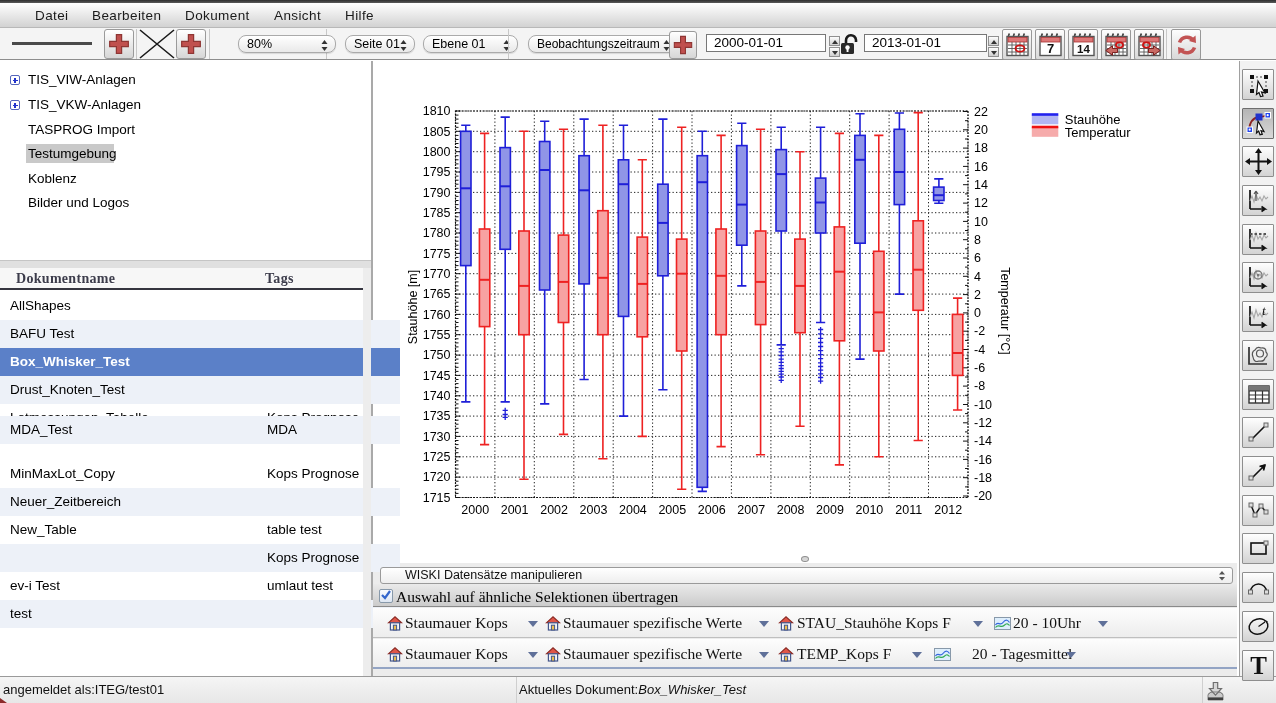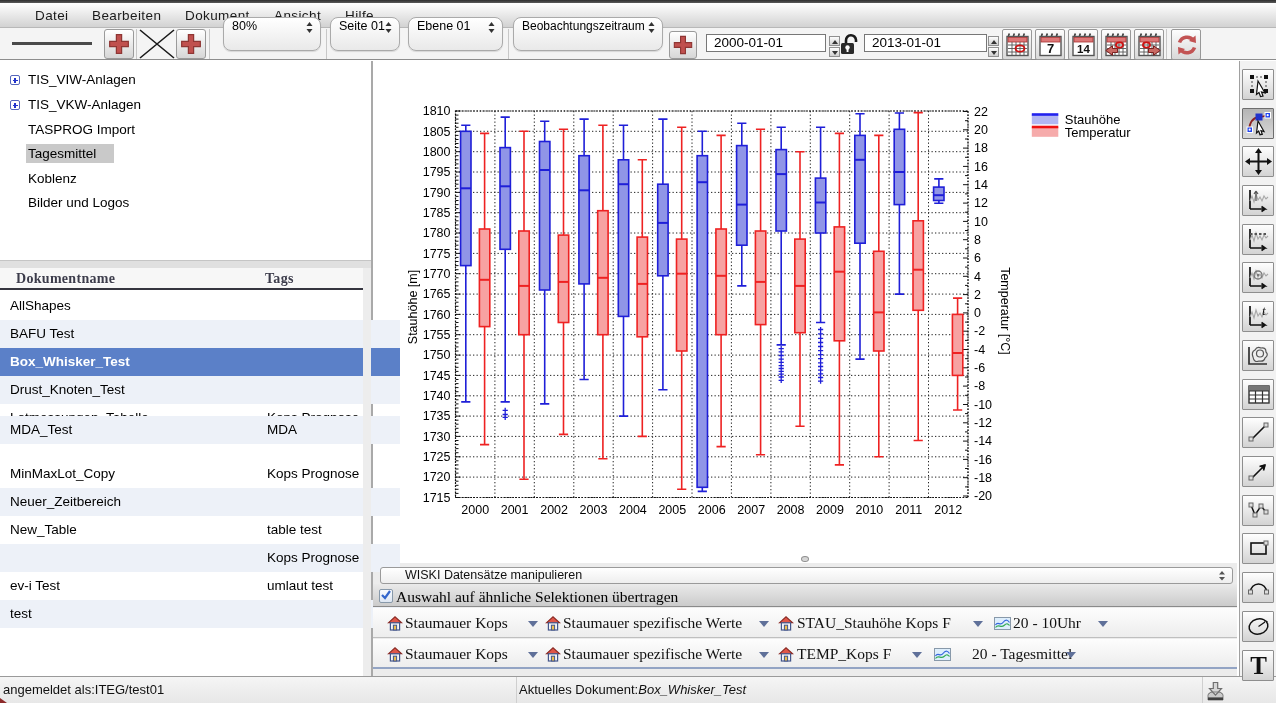--- a/index.html
+++ b/index.html
@@ -6,23 +6,23 @@
   html,body { width:1276px; height:703px; overflow:hidden; }
   body { font-family:"Liberation Sans", sans-serif; position:relative; background:#fff; }
   .abs { position:absolute; }
   #topstrip { left:0; top:0; width:1276px; height:3px; background:linear-gradient(#2e2e2e,#5a5a5a); }
   #menubar { left:0; top:3px; width:1276px; height:25px; background:linear-gradient(#ffffff,#d2d2d2); border-bottom:1px solid #b8b8b8; }
   .mitem { position:absolute; top:8px; font-size:13.5px; color:#1a1a1a; letter-spacing:.4px;margin-left:20px; }
   #toolbar { left:0; top:28px; width:1276px; height:32px; background:#f4f4f4; border-bottom:1px solid #8d8d8d; }
   .tsep { position:absolute; top:29px; height:30px; width:1px; background:#c8c8c8; }
   .plusbtn { position:absolute; width:30px; height:30px; text-align:center; border:1px solid #9a9a9a; border-radius:3px;
              background:linear-gradient(#ffffff,#d6d6d6); }
-  .popup { position:absolute; top:17px; height:34px; border:1px solid #aaaaaa; border-radius:8px;
+  .popup { position:absolute; top:35px; height:18px; border:1px solid #aaaaaa; border-radius:8px;
            background:linear-gradient(#ffffff,#e9e9e9); font-size:12.5px; color:#000; line-height:16px; padding-left:8px;
-           box-shadow:0 1px 1px rgba(0,0,0,.12); }
+           box-shadow:0 1px 1px rgba(0,0,0,.12);margin-left:15px; }
   .popup svg { position:absolute; right:6px; top:2px; }
   .datefield { position:absolute; top:34px; height:18px; background:#fff; border:1px solid #777; font-size:13.5px; color:#000; line-height:16px; padding-left:7px; }
   .spin { position:absolute; top:36px; width:11px; height:21px; }
   .spin div { position:absolute; left:0; width:11px; height:10px; background:linear-gradient(#fdfdfd,#cfcfcf); border:1px solid #909090; }
   .spin div.dn { top:11px; }
   .spin div:after { content:""; position:absolute; left:1.5px; border-left:3px solid transparent; border-right:3px solid transparent; }
   .spin div.up:after { top:2.5px; border-bottom:4px solid #333; }
   .spin div.dn:after { top:2.5px; border-top:4px solid #333; }
   .calbtn { position:absolute; top:29px; width:30px; height:31px; border:1px solid #989898; border-radius:2px; background:linear-gradient(#fdfdfd,#d8d8d8); }
   .calbtn svg { position:absolute; left:3px; top:3px; }
@@ -329,21 +329,21 @@
       <path d="M3.5 21.5 L3 14 L10 16 Z" fill="#c25353"></path>
     </svg>
   </div>
 
   <div class="expander" style="top:75px"></div>
   <div class="expander" style="top:100px"></div>
   <div id="treehl" class="abs"></div>
   <div class="treeitem" style="top:72px">TIS_VIW-Anlagen</div>
   <div class="treeitem" style="top:97px">TIS_VKW-Anlagen</div>
   <div class="treeitem" style="top:122px">TASPROG Import</div>
-  <div class="treeitem" style="top:146px">Tagesmittel</div>
+  <div class="treeitem" style="top:146px">Testumgebung</div>
   <div class="treeitem" style="top:171px">Koblenz</div>
   <div class="treeitem" style="top:195px">Bilder und Logos</div>
   <div id="tblheadstrip" class="abs"></div>
   <div id="tblhead" class="abs">
     <span style="left:16px">Dokumentname</span>
     <span style="left:265px">Tags</span>
   </div>
   <div class="row" style="top:292px">
     <span class="c1">AllShapes</span>
   </div>

